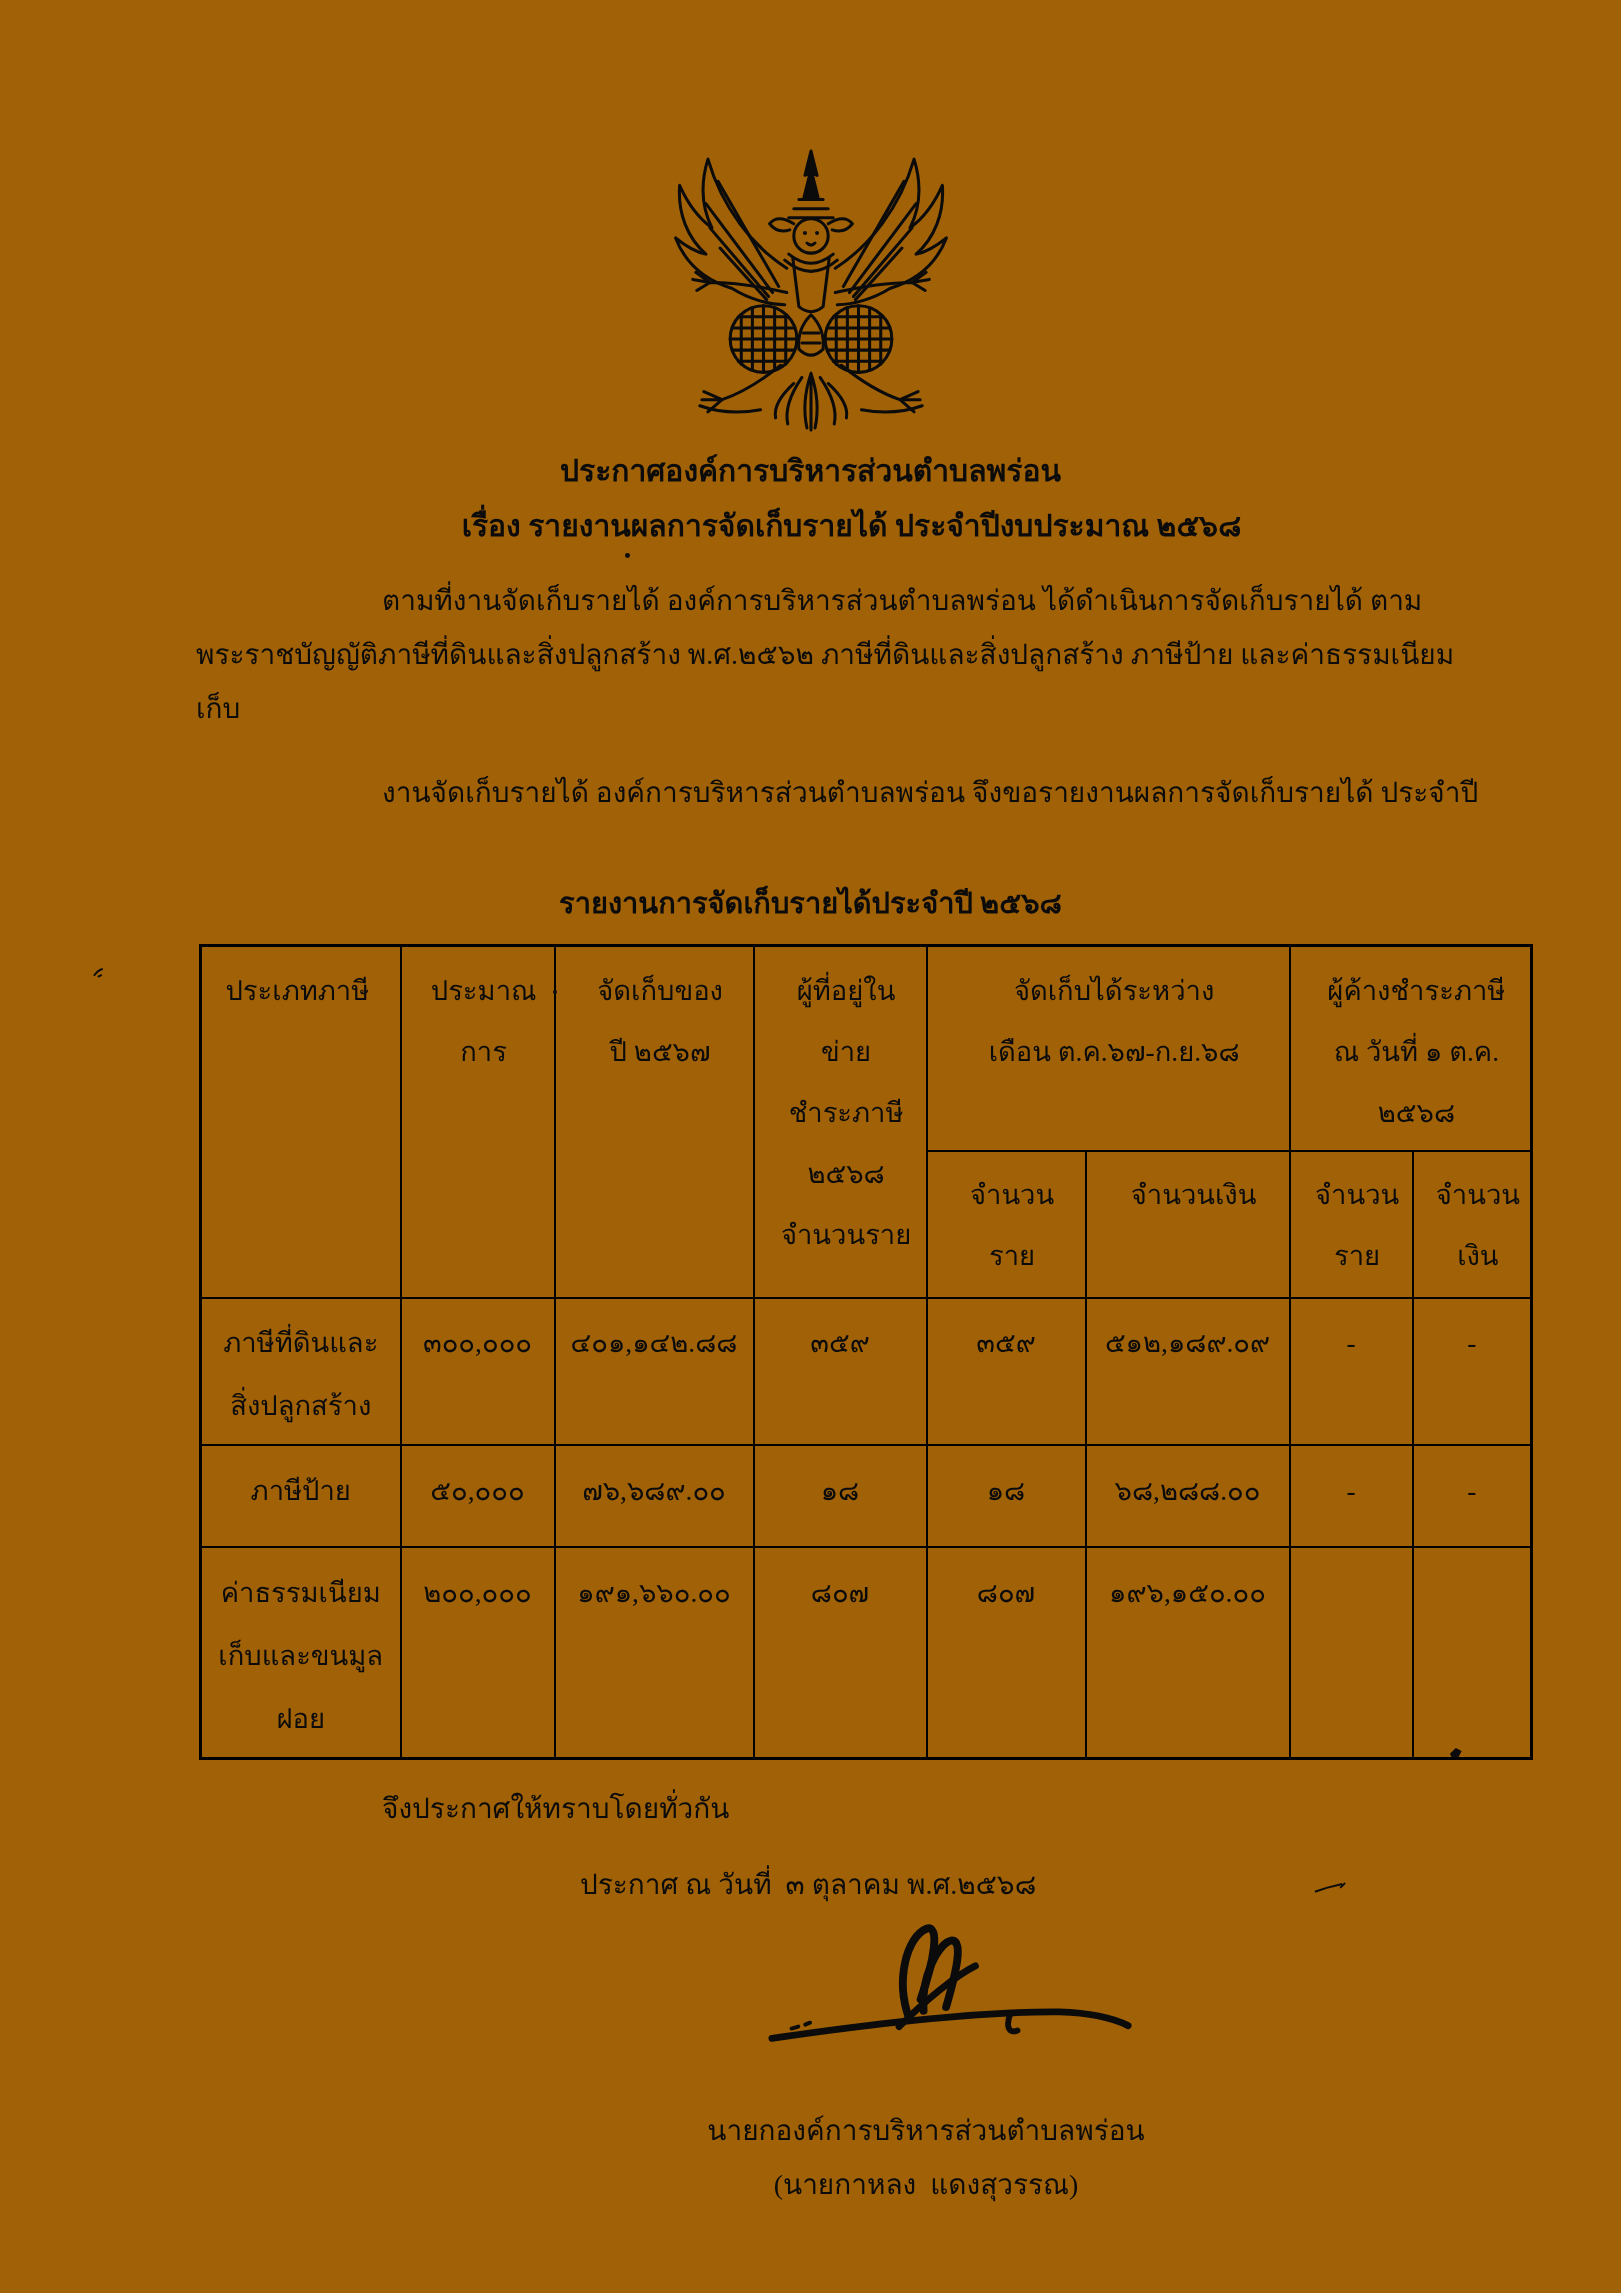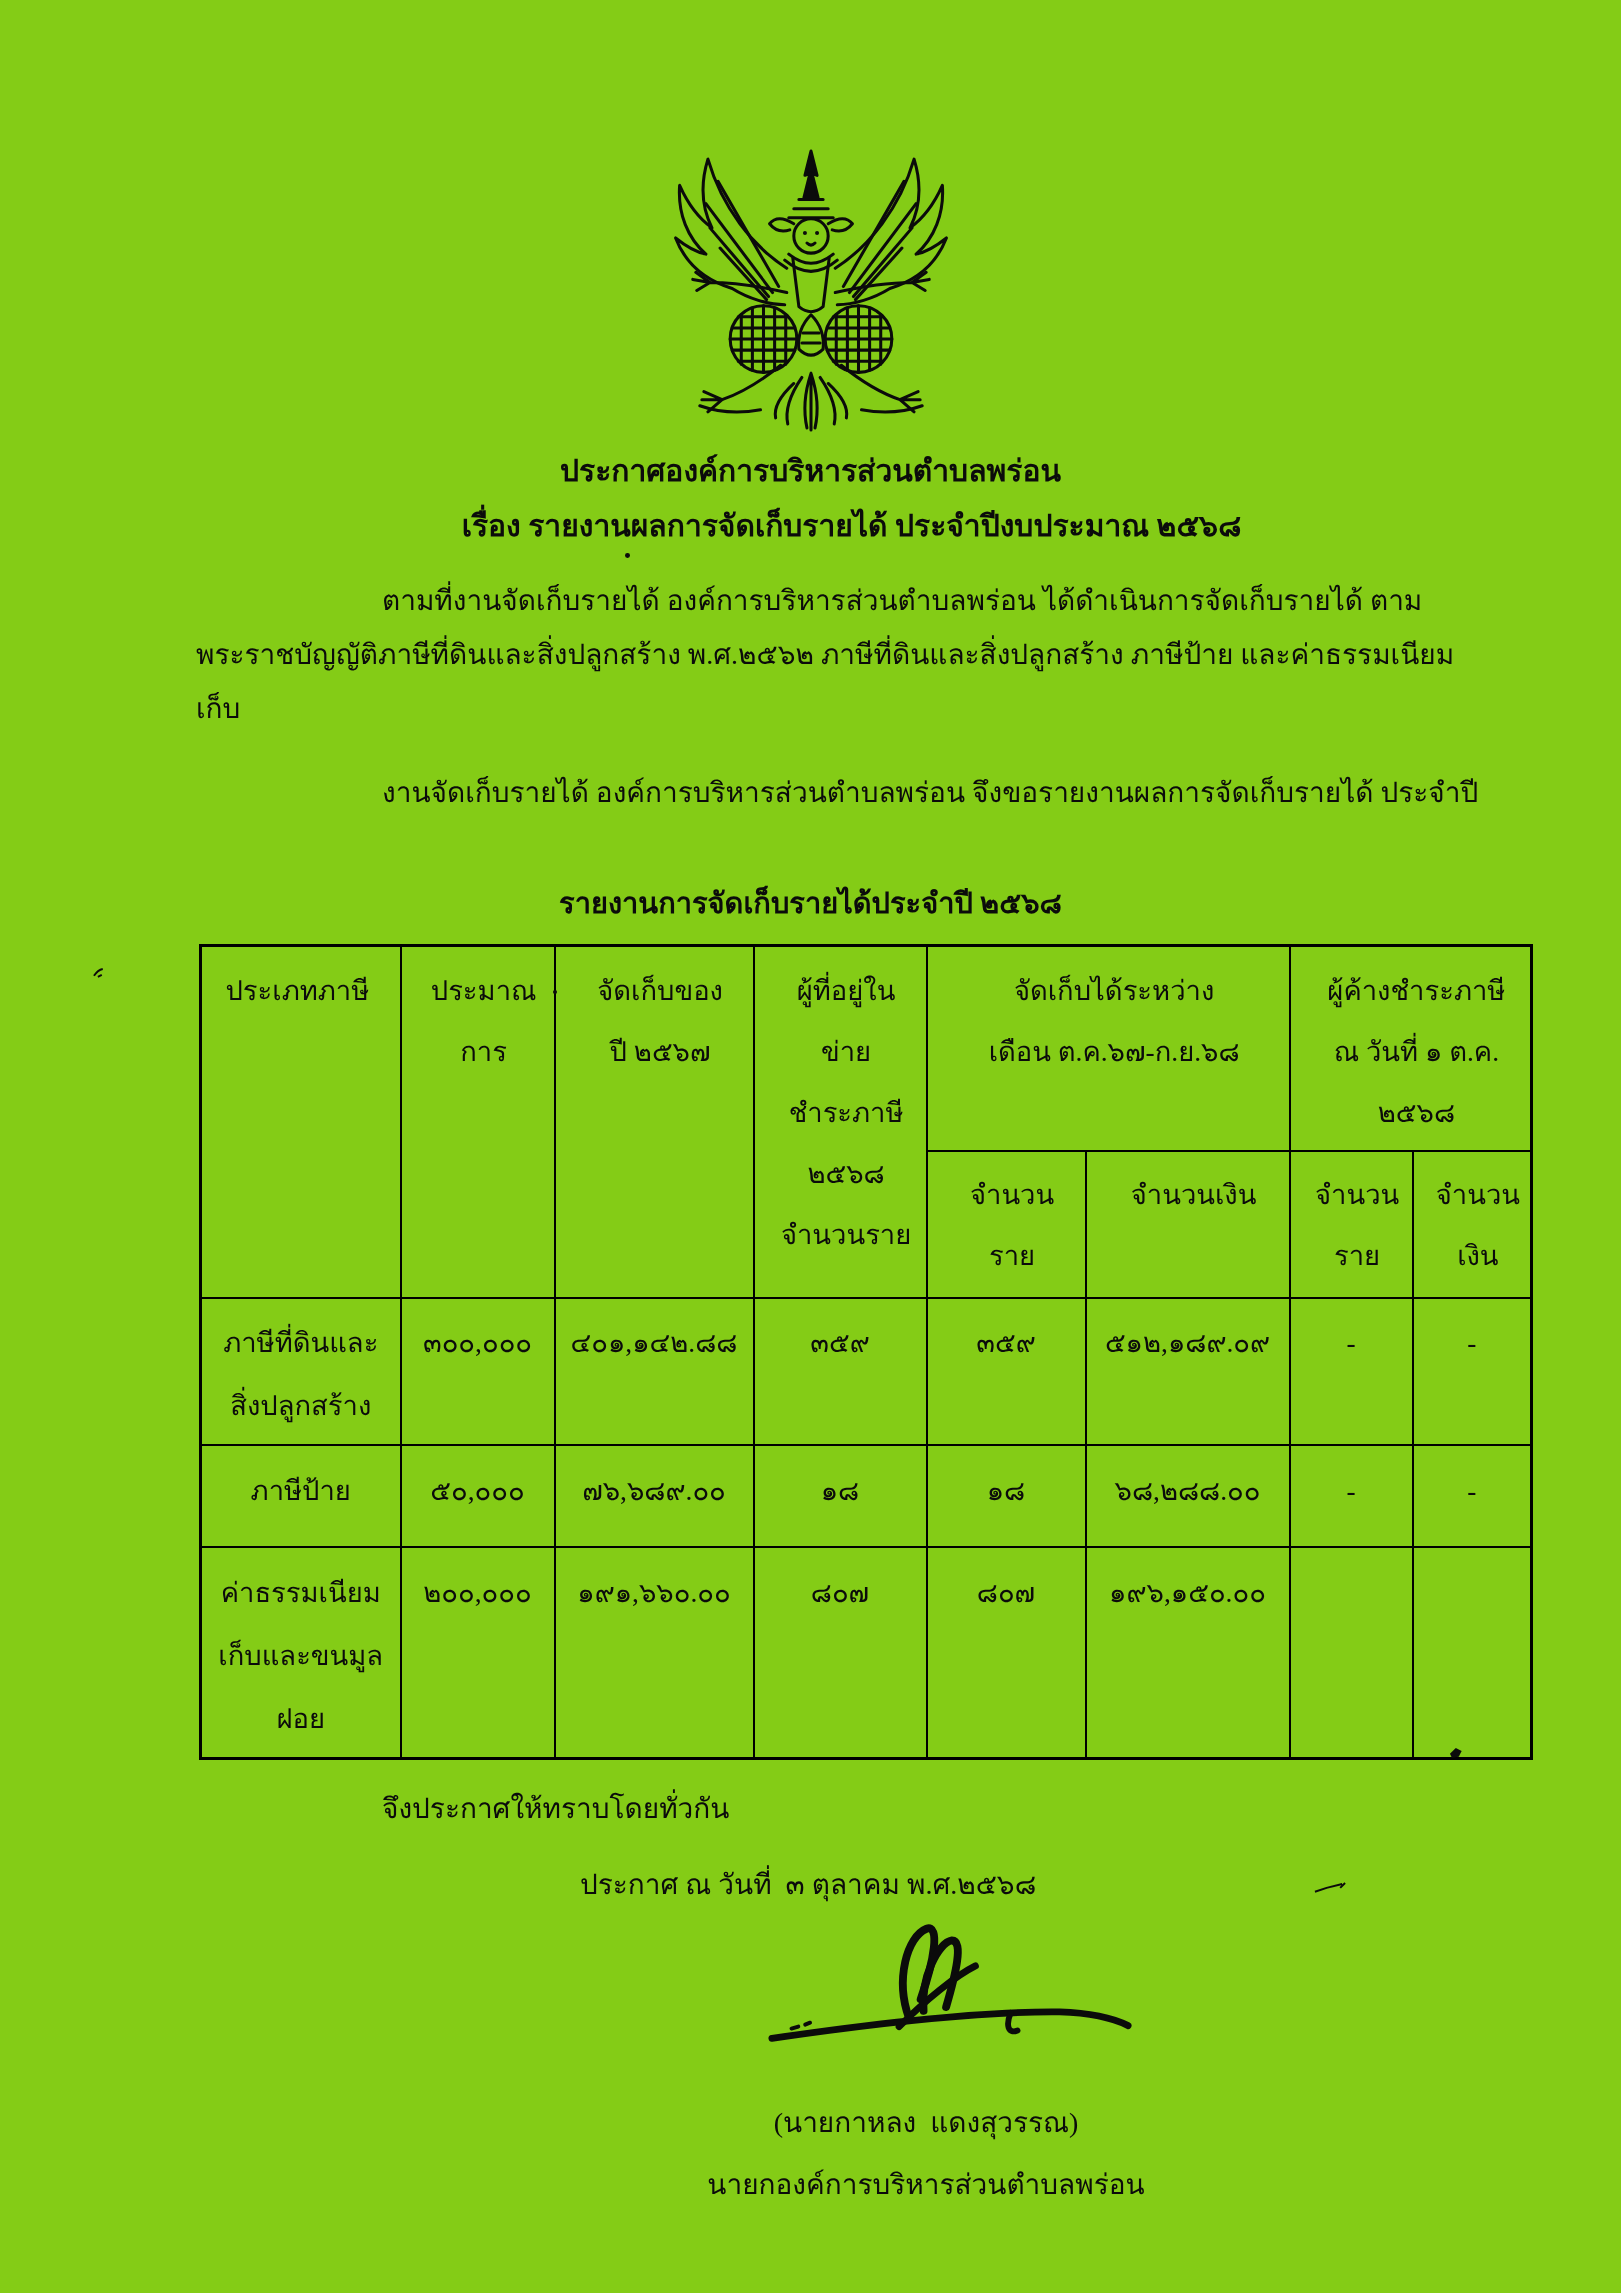--- a/index.html
+++ b/index.html
@@ -1,17 +1,17 @@
 <!DOCTYPE html>
 <html lang="th"><head>
 <meta charset="utf-8">
 <style>
   html,body{margin:0;padding:0;background:#e8e8e8;}
   .page{
-    position:relative;width:1621px;height:2294px;background:#84cc16;
+    position:relative;width:1621px;height:2294px;background:#a16207;
     font-family:"Liberation Serif","DejaVu Serif",serif;
     color:#0b0b0b;overflow:hidden;margin:0 auto;
   }
   .abs{position:absolute;}
   .center{text-align:center;}
   .bold{font-weight:bold;}
   .body-text{font-size:28px;line-height:54px;white-space:pre-wrap;}
   .title-text{font-size:30px;line-height:55px;}
   .indent{text-indent:186px;}
   
@@ -179,22 +179,22 @@
         <path stroke-width="8" d="M148,103 C134,64 146,20 166,12 C180,7 174,44 160,84"></path>
         <path stroke-width="8" d="M163,96 C160,62 178,26 192,24 C204,24 196,58 186,92"></path>
         <path stroke-width="7" d="M138,112 C166,84 196,60 216,50"></path>
         <path stroke-width="6" d="M252,98 C247,110 249,120 259,116"></path>
         <path stroke-width="4" d="M28,114 l7,-2 M42,110 l5,-2"></path>
       </g>
     </svg>
   </div>
 
   <div class="abs center" style="left:529px;top:2096px;width:794px;">
+    <div class="body-text" style="margin-top:7.8px;">นายกองค์การบริหารส่วนตำบลพร่อน</div>
     <div class="body-text">(นายกาหลง  แดงสุวรรณ)</div>
-    <div class="body-text" style="margin-top:7.8px;">นายกองค์การบริหารส่วนตำบลพร่อน</div>
   </div>
 
   <div class="speck" style="left:1447px;top:1745px;">
     <svg width="17.6" height="15.7" viewBox="0 0 18 16">
         <path d="M3,9 L9,3 L15,6 L12,12 L5,13 Z" fill="#0b0b0b"></path>
       </svg>
   </div>
   <div class="speck" style="left:1313px;top:1880px;">
     <svg width="35" height="11.8" viewBox="0 0 36 12">
         <path d="M2,10 L14,6 L30,2 M28,6 L33,1" stroke="#0b0b0b" stroke-width="2" fill="none"></path>

